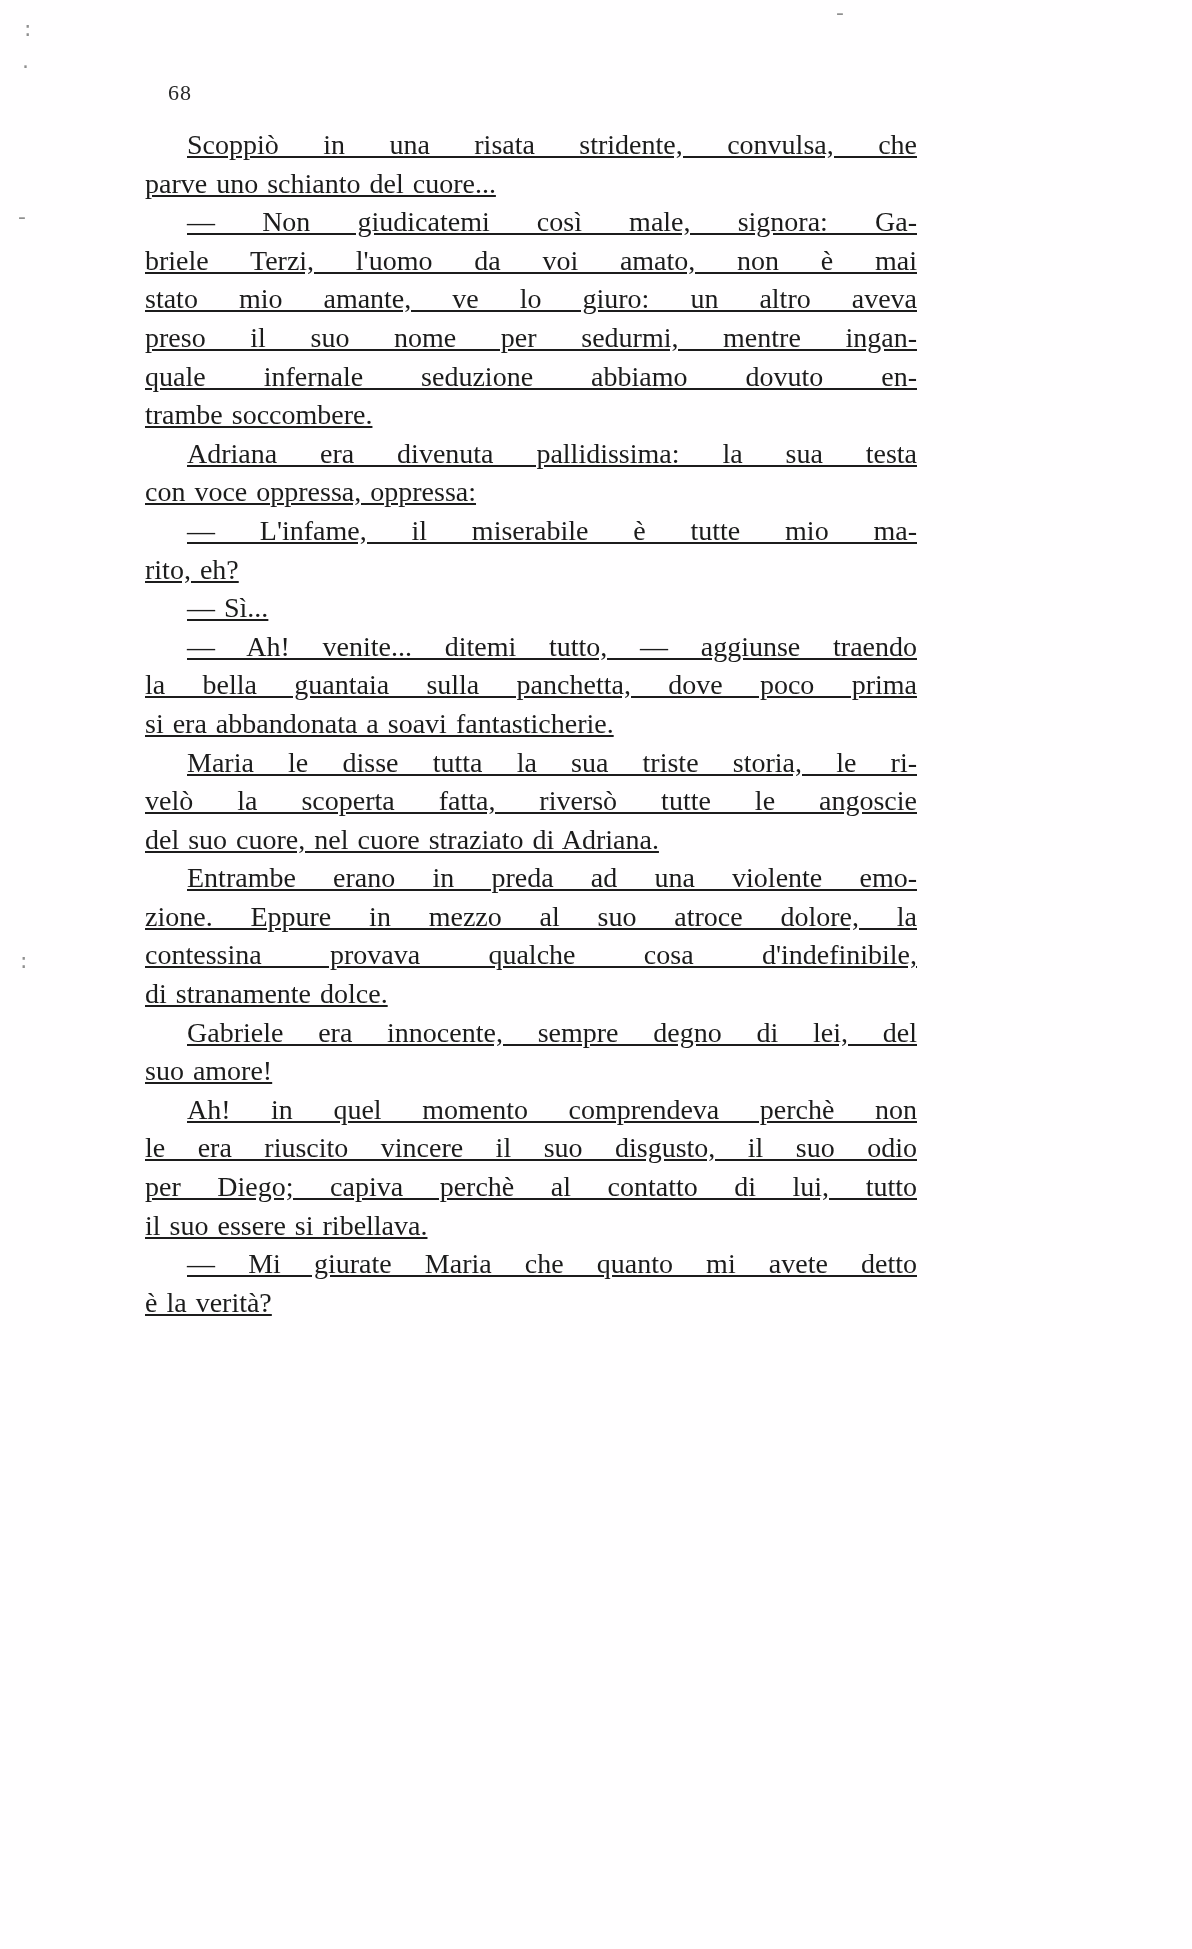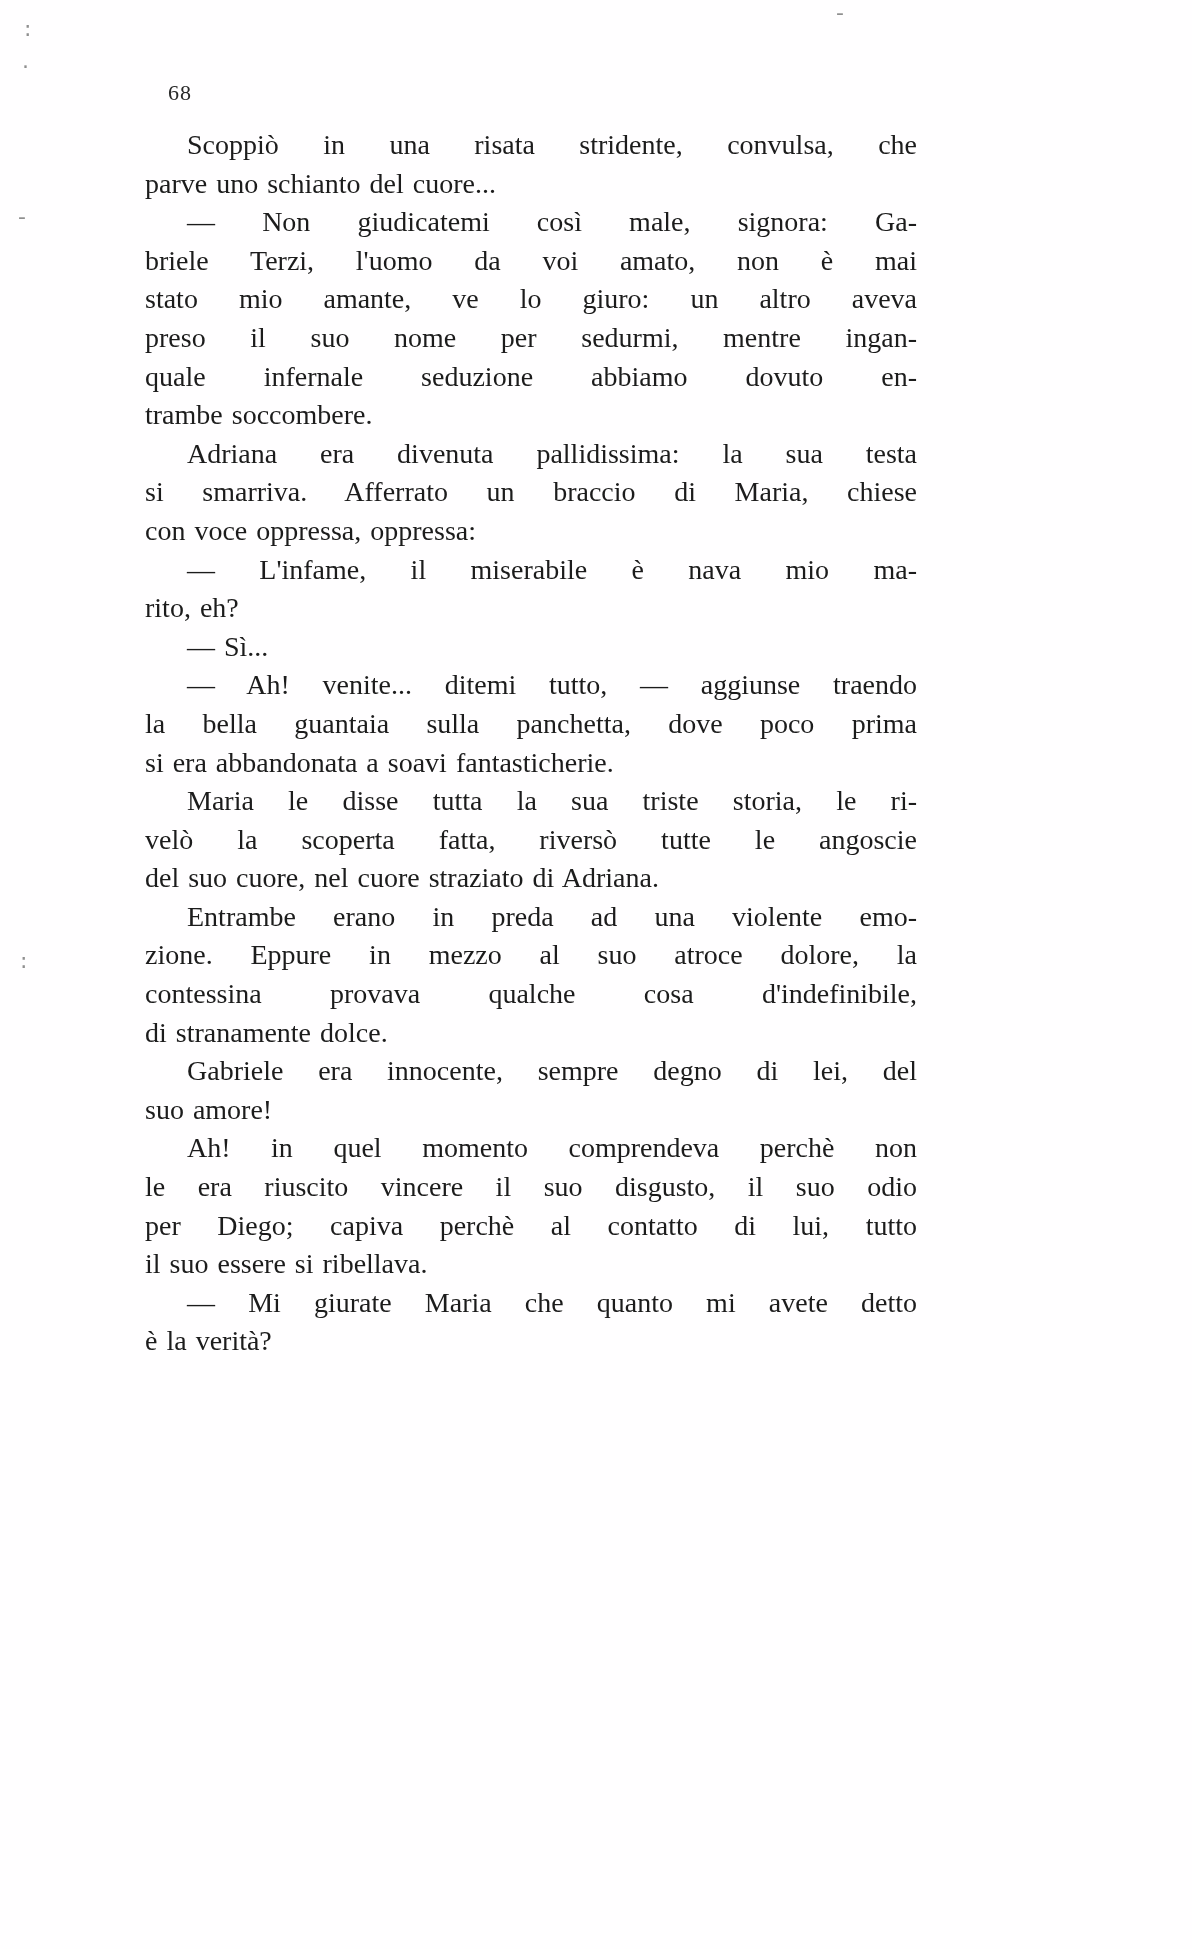--- a/index.html
+++ b/index.html
@@ -31,20 +31,21 @@
     width: 772px;
     font-size: 28px;
     color: #1c1c1c;
     word-spacing: 2px;
   }
   .line {
     height: 38.6px;
     line-height: 38.6px;
     text-align: left;
     white-space: nowrap;
+    text-decoration: underline;
   }
   .line.justify {
     white-space: normal;
     text-align: justify;
     text-align-last: justify;
   }
   .line.indent {
     text-indent: 42px;
   }
   .artifact {
@@ -63,23 +64,22 @@
   <div class="text-block">
       <div class="line indent justify">Scoppiò in una risata stridente, convulsa, che</div>
       <div class="line">parve uno schianto del cuore...</div>
       <div class="line indent justify">— Non giudicatemi così male, signora: Ga-</div>
       <div class="line justify">briele Terzi, l'uomo da voi amato, non è mai</div>
       <div class="line justify">stato mio amante, ve lo giuro: un altro aveva</div>
       <div class="line justify">preso il suo nome per sedurmi, mentre ingan-</div>
       <div class="line justify">quale infernale seduzione abbiamo dovuto en-</div>
       <div class="line">trambe soccombere.</div>
       <div class="line indent justify">Adriana era divenuta pallidissima: la sua testa</div>
-      <div class="line justify">si smarriva. Afferrato un braccio di Maria, chiese</div>
       <div class="line">con voce oppressa, oppressa:</div>
-      <div class="line indent justify">— L'infame, il miserabile è nava mio ma-</div>
+      <div class="line indent justify">— L'infame, il miserabile è tutte mio ma-</div>
       <div class="line">rito, eh?</div>
       <div class="line indent">— Sì...</div>
       <div class="line indent justify">— Ah! venite... ditemi tutto, — aggiunse traendo</div>
       <div class="line justify">la bella guantaia sulla panchetta, dove poco prima</div>
       <div class="line">si era abbandonata a soavi fantasticherie.</div>
       <div class="line indent justify">Maria le disse tutta la sua triste storia, le ri-</div>
       <div class="line justify">velò la scoperta fatta, riversò tutte le angoscie</div>
       <div class="line">del suo cuore, nel cuore straziato di Adriana.</div>
       <div class="line indent justify">Entrambe erano in preda ad una violente emo-</div>
       <div class="line justify">zione. Eppure in mezzo al suo atroce dolore, la</div>

